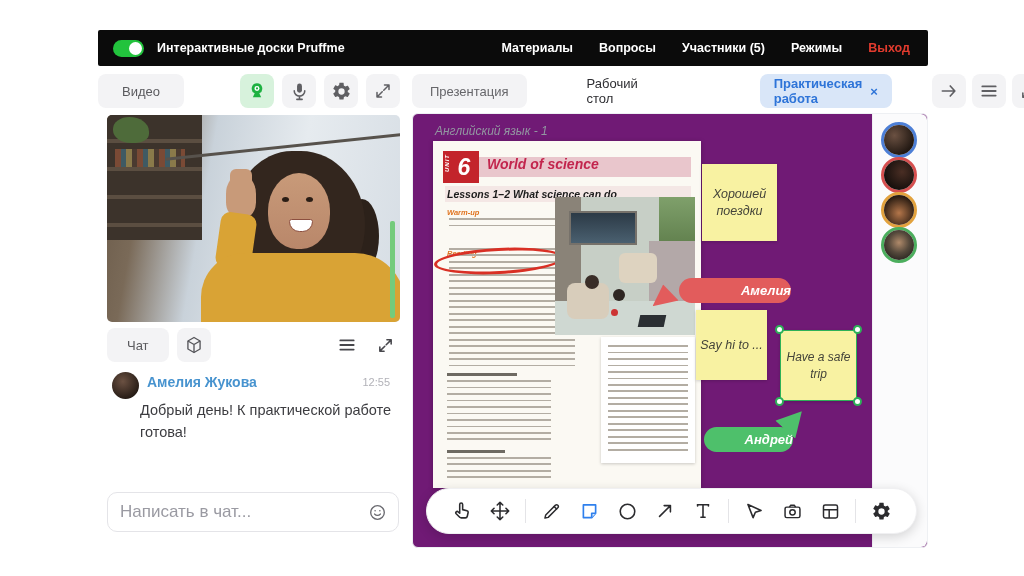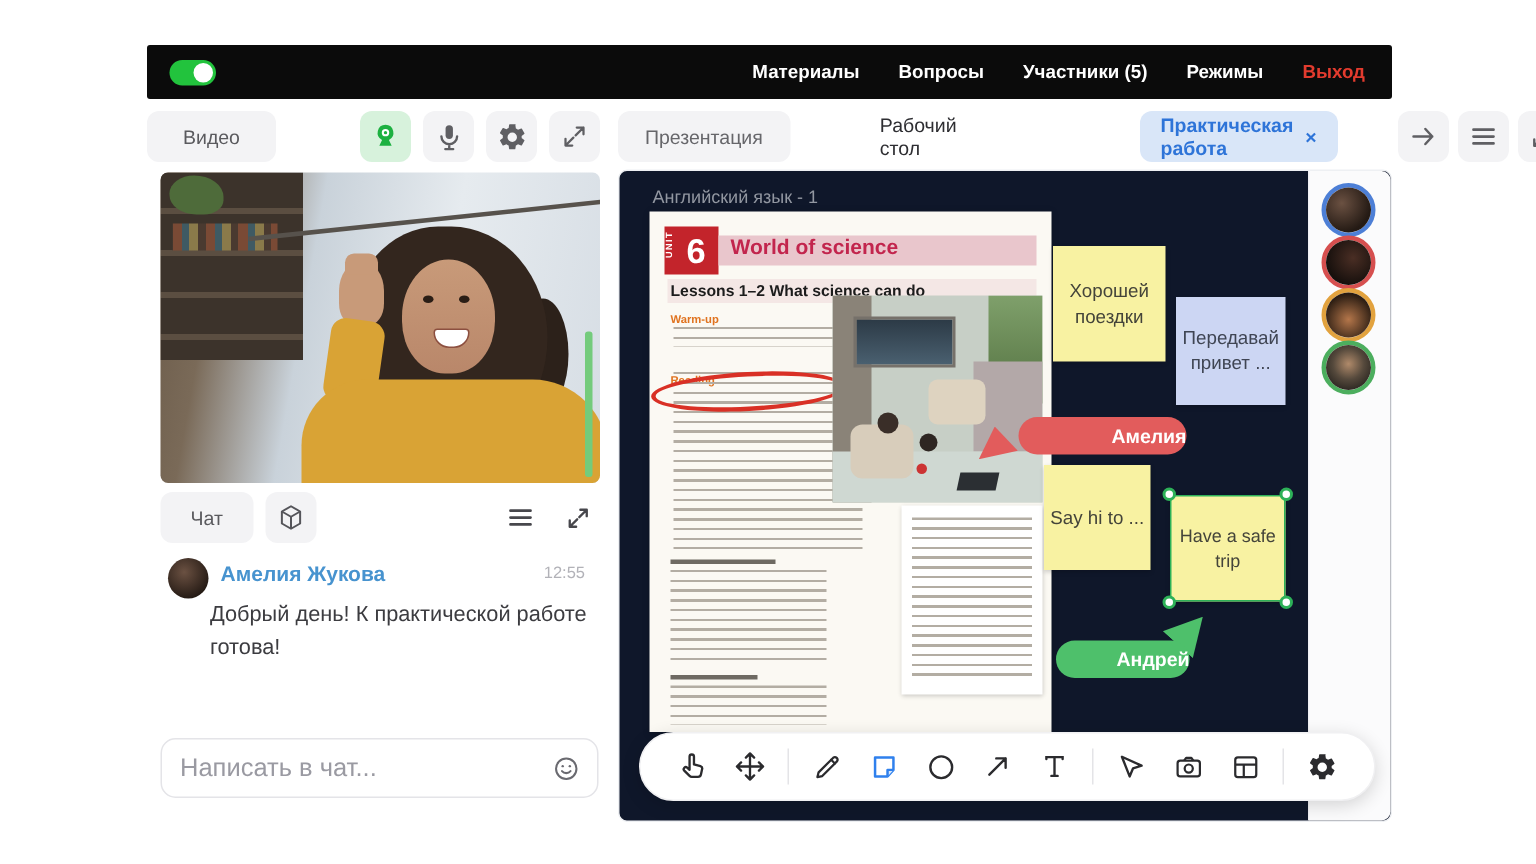--- a/index.html
+++ b/index.html
@@ -61,21 +61,21 @@
   
   .rrow1 { position:absolute; left:412px; top:74px; width:516px; display:flex; align-items:center;gap:40px; }
   .pres-btn { padding:0 18px; color:#66666a; }
   .desk-label { margin-left:20px; font-size:13px; color:#2e2e32; cursor:pointer; }
   .vdiv { width:1px; height:30px; background:#dcdce0; margin:0 18px 0 24px; }
   .active-tab { background:#d9e6f8; border-radius:8px; height:34px; display:flex; align-items:center; padding:0 14px; color:#2e74d8; font-size:13px; font-weight:bold; cursor:pointer; }
   .active-tab .x { margin-left:8px; font-size:13px; font-weight:bold; cursor:pointer; }
   .rrow1 .cluster { margin-left:auto; display:flex; gap:6px; }
 
   
-  .board { position:absolute; left:412px; top:113px; width:516px; height:435px; background:#0f172a; border:1px solid #eef0f3; border-radius:6px; }
+  .board { position:absolute; left:412px; top:113px; width:516px; height:435px; background:#701a75; border:1px solid #eef0f3; border-radius:6px;font-style:italic; }
   .board-rail { position:absolute; right:0; top:0; width:55px; height:433px; background:#fbfbfc; border-left:1px solid #f0f0f3; border-radius:0 6px 6px 0; }
   .board-title { position:absolute; left:22px; top:10px; font-size:12px; color:#9297a1; }
 
   .avatar { position:absolute; left:468px; width:36px; height:36px; border-radius:50%; cursor:pointer; }
   .avatar .ph { width:100%; height:100%; border-radius:50%; }
   .av1 { top:8px;  border:3px solid #4d7fd6; } .av1 .ph { background:radial-gradient(circle at 35% 35%,#6b5142 0%,#241a14 70%); }
   .av2 { top:43px; border:3px solid #d64f4f; } .av2 .ph { background:radial-gradient(circle at 60% 40%,#4a2e24 0%,#17100d 70%); }
   .av3 { top:78px; border:3px solid #e2a23e; } .av3 .ph { background:radial-gradient(circle at 50% 60%,#b4764a 0%,#2a1c12 72%); }
   .av4 { top:113px;border:3px solid #4cae5e; } .av4 .ph { background:radial-gradient(circle at 50% 42%,#b08a6a 0%,#55493c 45%,#23201c 85%); }
 
@@ -137,20 +137,21 @@
 </style>
 </head>
 <body>
 
 <div id="canvas">
 
   <div class="topbar">
     <div class="toggle">
         <div class="knob"></div>
       </div>
+    <div class="topbar-title">Интерактивные доски Pruffme</div>
     <div class="topbar-menu">
       <div class="mitem">Материалы</div>
       <div class="mitem">Вопросы</div>
       <div class="mitem">Участники (5)</div>
       <div class="mitem">Режимы</div>
       <div class="mitem exit">Выход</div>
     </div>
   </div>
 
   <div class="lrow1">
@@ -335,23 +336,20 @@
         <div class="head"></div>
         <div class="body t-lines"></div>
         <div class="head2"></div>
         <div class="body2 t-lines"></div>
       </div>
     </div>
 
     <div class="sticker st-yellow st1">
         <span>Хорошей поездки</span>
       </div>
-    <div class="sticker st-blue st2">
-        <span>Передавай привет ...</span>
-      </div>
     <div class="sticker st-yellow st3">
         <span>Say hi to ...</span>
       </div>
     <div class="sticker st-yellow st4">
       <span>Have a safe trip</span>
       <div class="handle h-tl"></div>
       <div class="handle h-tr"></div>
       <div class="handle h-bl"></div>
       <div class="handle h-br"></div>
     </div>

